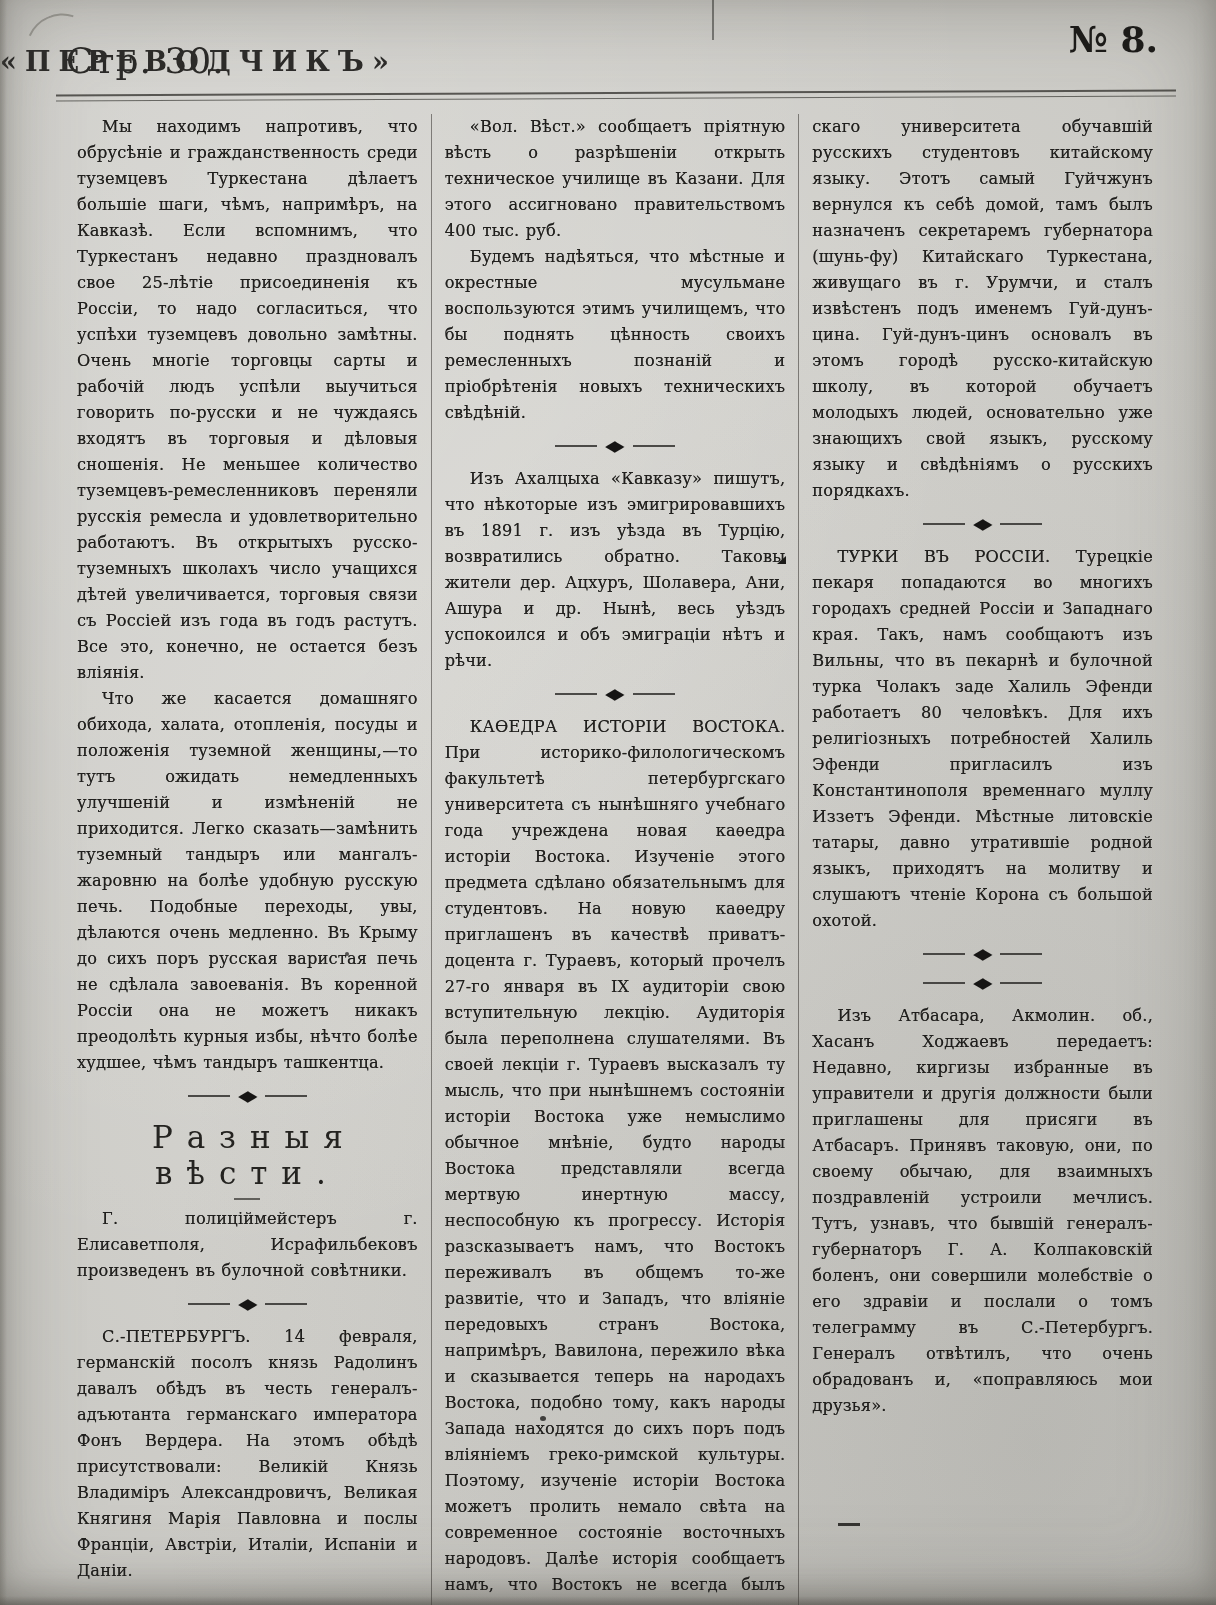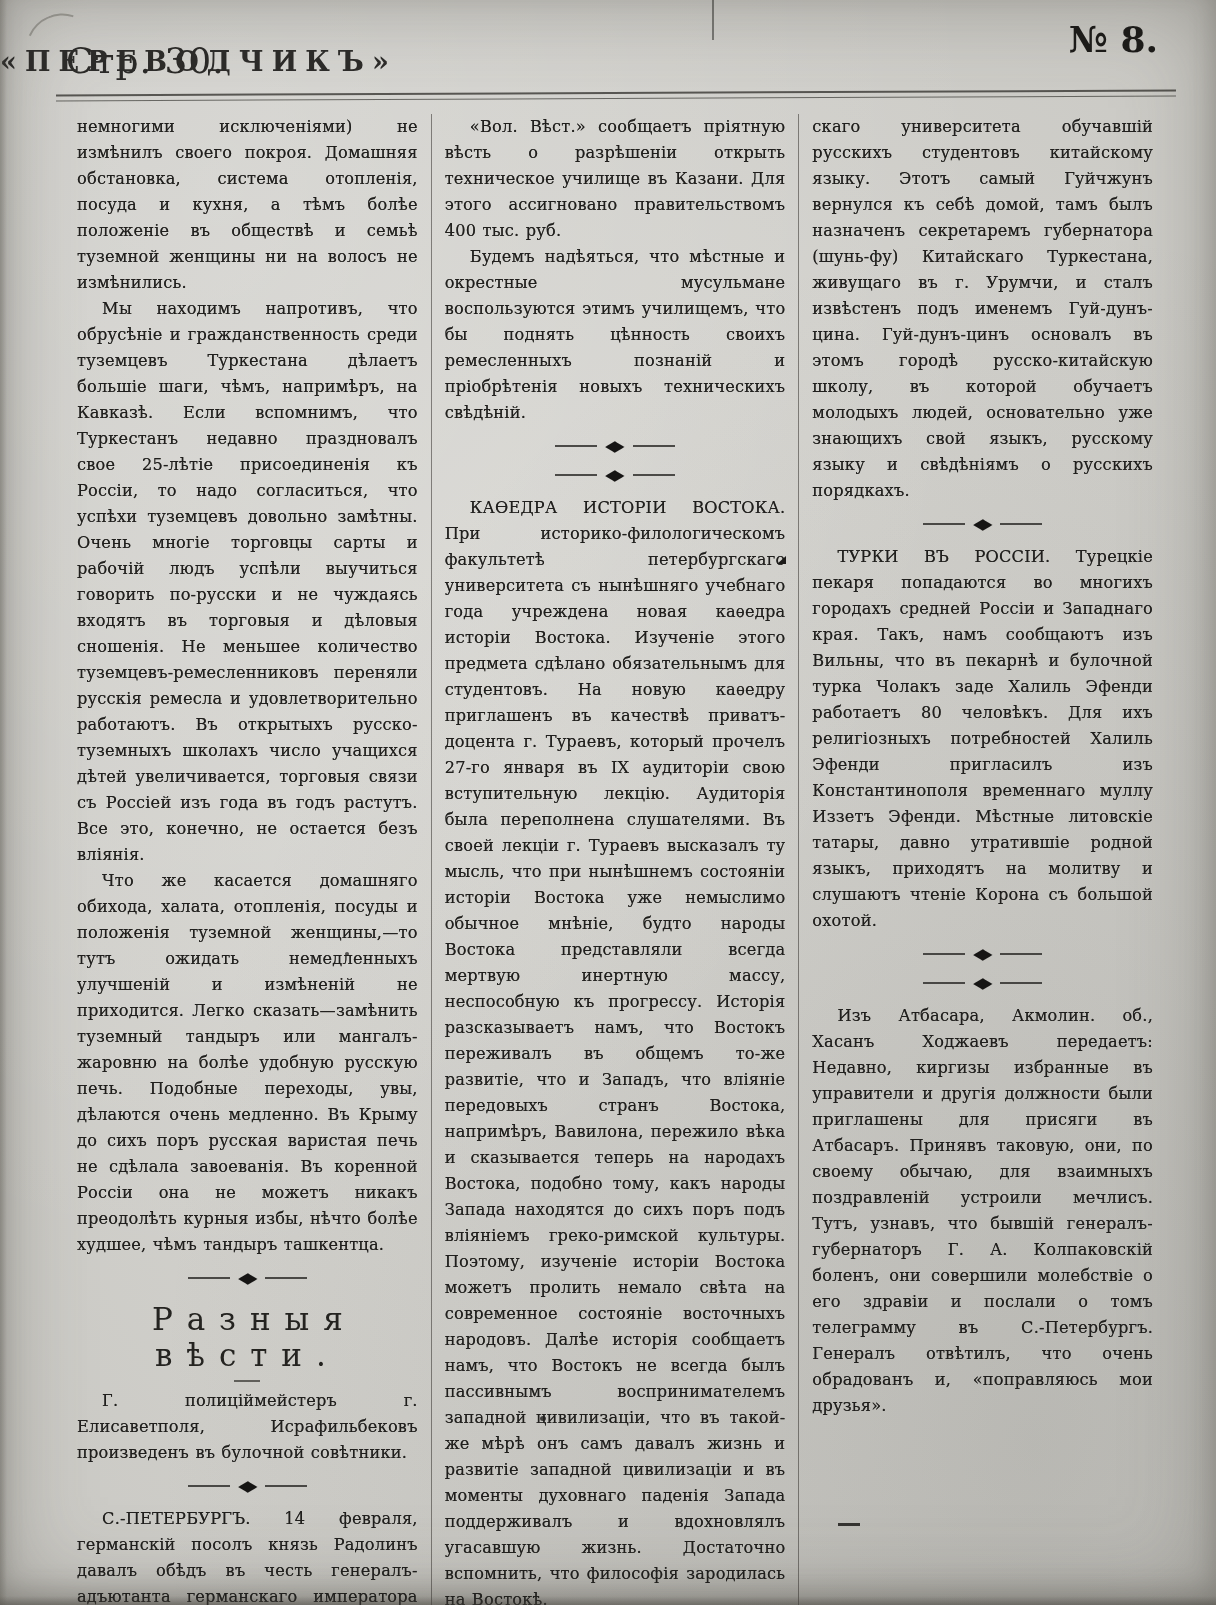--- a/index.html
+++ b/index.html
@@ -125,21 +125,20 @@
     <div class="masthead">«ПЕРЕВОДЧИКЪ»</div>
     <div class="issue-number">№ 8.</div>
     <div class="header-rules">
       <div class="rule1"></div>
       <div class="rule2"></div>
     </div>
   </div>
 
   <div class="columns">
     <div class="col">
-        <p class="para noindent">немногими исключеніями) не измѣнилъ своего покроя. Домашняя обстановка, система отопленія, посуда и кухня, а тѣмъ болѣе положеніе въ обществѣ и семьѣ туземной женщины ни на волосъ не измѣнились.</p>
         <p class="para">Мы находимъ напротивъ, что обрусѣніе и гражданственность среди туземцевъ Туркестана дѣлаетъ большіе шаги, чѣмъ, напримѣръ, на Кавказѣ. Если вспомнимъ, что Туркестанъ недавно праздновалъ свое 25-лѣтіе присоединенія къ Россіи, то надо согласиться, что успѣхи туземцевъ довольно замѣтны. Очень многіе торговцы сарты и рабочій людъ успѣли выучиться говорить по-русски и не чуждаясь входятъ въ торговыя и дѣловыя сношенія. Не меньшее количество туземцевъ-ремесленниковъ переняли русскія ремесла и удовлетворительно работаютъ. Въ открытыхъ русско-туземныхъ школахъ число учащихся дѣтей увеличивается, торговыя связи съ Россіей изъ года въ годъ растутъ. Все это, конечно, не остается безъ вліянія.</p>
         <p class="para">Что же касается домашняго обихода, халата, отопленія, посуды и положенія туземной женщины,—то тутъ ожидать немедленныхъ улучшеній и измѣненій не приходится. Легко сказать—замѣнить туземный тандыръ или мангалъ-жаровню на болѣе удобную русскую печь. Подобные переходы, увы, дѣлаются очень медленно. Въ Крыму до сихъ поръ русская варистая печь не сдѣлала завоеванія. Въ коренной Россіи она не можетъ никакъ преодолѣть курныя избы, нѣчто болѣе худшее, чѣмъ тандыръ ташкентца.</p>
         <div class="divider">
           <span class="dash"></span>
           <span class="diamond">◆</span>
           <span class="dash"></span>
         </div>
         <h2 class="section-heading">Разныя вѣсти.</h2>
         <p class="para">Г. полиціймейстеръ г. Елисаветполя, Исрафильбековъ произведенъ въ булочной совѣтники.</p>
         <div class="divider">
@@ -150,20 +149,21 @@
         <p class="para">С.-ПЕТЕРБУРГЪ. 14 февраля, германскій посолъ князь Радолинъ давалъ обѣдъ въ честь генералъ-адъютанта германскаго императора Фонъ Вердера. На этомъ обѣдѣ присутствовали: Великій Князь Владиміръ Александровичъ, Великая Княгиня Марія Павловна и послы Франціи, Австріи, Италіи, Испаніи и Даніи.</p>
       </div>
     <div class="col">
         <p class="para">«Вол. Вѣст.» сообщаетъ пріятную вѣсть о разрѣшеніи открыть техническое училище въ Казани. Для этого ассигновано правительствомъ 400 тыс. руб.</p>
         <p class="para">Будемъ надѣяться, что мѣстные и окрестные мусульмане воспользуются этимъ училищемъ, что бы поднять цѣнность своихъ ремесленныхъ познаній и пріобрѣтенія новыхъ техническихъ свѣдѣній.</p>
         <div class="divider">
           <span class="dash"></span>
           <span class="diamond">◆</span>
           <span class="dash"></span>
         </div>
+        <p class="para">Изъ Ахалцыха «Кавказу» пишутъ, что нѣкоторые изъ эмигрировавшихъ въ 1891 г. изъ уѣзда въ Турцію, возвратились обратно. Таковы жители дер. Ацхуръ, Шолавера, Ани, Ашура и др. Нынѣ, весь уѣздъ успокоился и объ эмиграціи нѣтъ и рѣчи.</p>
         <div class="divider">
           <span class="dash"></span>
           <span class="diamond">◆</span>
           <span class="dash"></span>
         </div>
         <p class="para">КАѲЕДРА ИСТОРІИ ВОСТОКА. При историко-филологическомъ факультетѣ петербургскаго университета съ нынѣшняго учебнаго года учреждена новая каѳедра исторіи Востока. Изученіе этого предмета сдѣлано обязательнымъ для студентовъ. На новую каѳедру приглашенъ въ качествѣ приватъ-доцента г. Тураевъ, который прочелъ 27-го января въ IX аудиторіи свою вступительную лекцію. Аудиторія была переполнена слушателями. Въ своей лекціи г. Тураевъ высказалъ ту мысль, что при нынѣшнемъ состояніи исторіи Востока уже немыслимо обычное мнѣніе, будто народы Востока представляли всегда мертвую инертную массу, неспособную къ прогрессу. Исторія разсказываетъ намъ, что Востокъ переживалъ въ общемъ то-же развитіе, что и Западъ, что вліяніе передовыхъ странъ Востока, напримѣръ, Вавилона, пережило вѣка и сказывается теперь на народахъ Востока, подобно тому, какъ народы Запада находятся до сихъ поръ подъ вліяніемъ греко-римской культуры. Поэтому, изученіе исторіи Востока можетъ пролить немало свѣта на современное состояніе восточныхъ народовъ. Далѣе исторія сообщаетъ намъ, что Востокъ не всегда былъ пассивнымъ воспринимателемъ западной цивилизаціи, что въ такой-же мѣрѣ онъ самъ давалъ жизнь и развитіе западной цивилизаціи и въ моменты духовнаго паденія Запада поддерживалъ и вдохновлялъ угасавшую жизнь. Достаточно вспомнить, что философія зародилась на Востокѣ.</p>
       </div>
     <div class="col">
         <p class="para noindent">скаго университета обучавшій русскихъ студентовъ китайскому языку. Этотъ самый Гуйчжунъ вернулся къ себѣ домой, тамъ былъ назначенъ секретаремъ губернатора (шунь-фу) Китайскаго Туркестана, живущаго въ г. Урумчи, и сталъ извѣстенъ подъ именемъ Гуй-дунъ-цина. Гуй-дунъ-цинъ основалъ въ этомъ городѣ русско-китайскую школу, въ которой обучаетъ молодыхъ людей, основательно уже знающихъ свой языкъ, русскому языку и свѣдѣніямъ о русскихъ порядкахъ.</p>
         <div class="divider">

